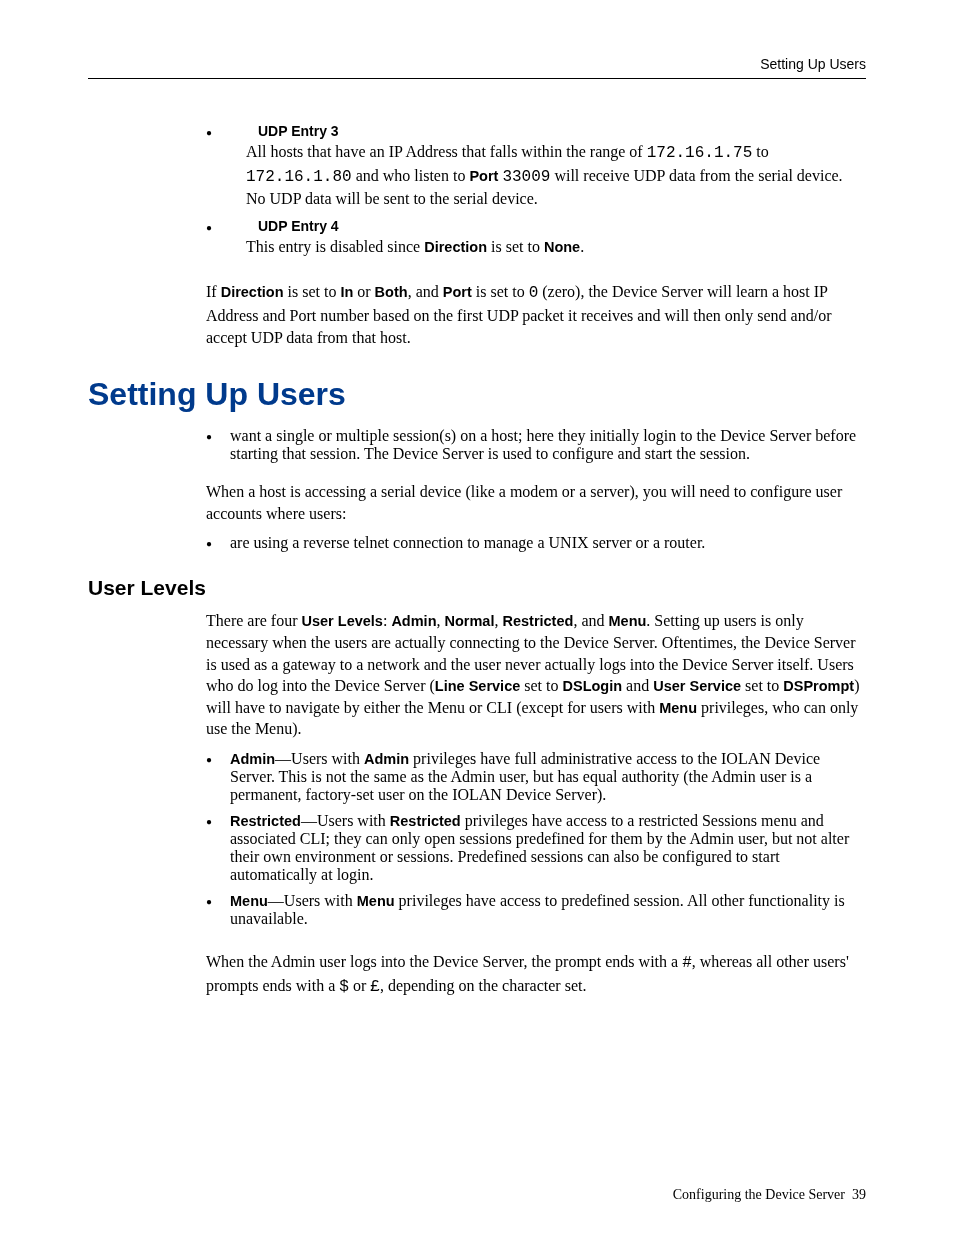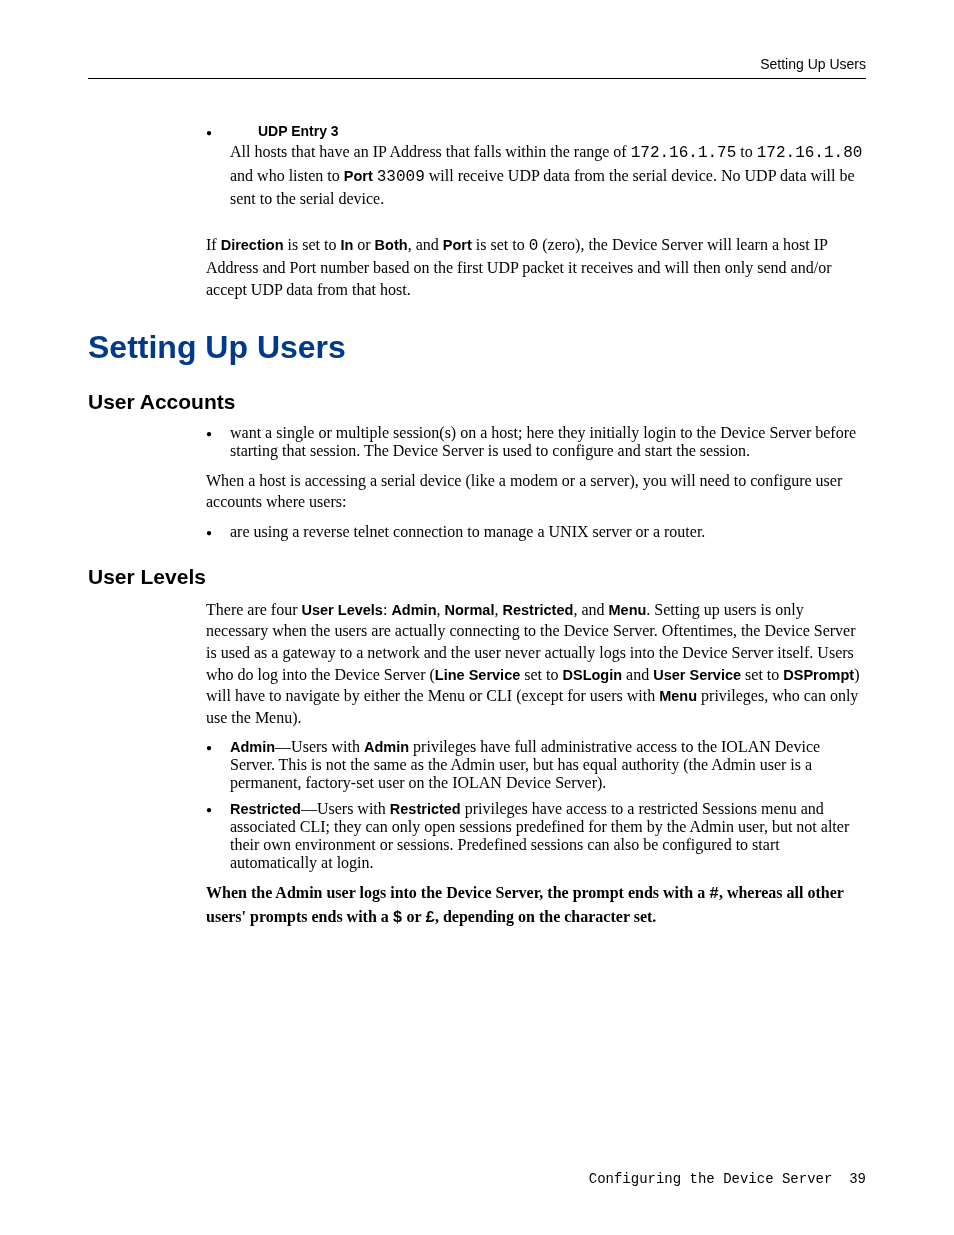--- a/index.html
+++ b/index.html
@@ -56,20 +56,21 @@
   }
   .entry-title {
     font-family: Arial, Helvetica, sans-serif;
     font-weight: bold;
     font-size: 14px;
     margin-left: 28px;
   }
   .entry-body {
     margin-top: 2px;
     line-height: 1.35;
+    margin-left: 16px;
   }
   p.para {
     margin: 0 0 10px 0;
     line-height: 1.35;
   }
   .mono { font-family: "Courier New", Courier, monospace; }
   .ab { font-family: Arial, Helvetica, sans-serif; font-weight: bold; font-size: 14.5px; }
   h1.main {
     font-family: Arial, Helvetica, sans-serif;
     font-weight: bold;
@@ -79,81 +80,89 @@
   }
   h2.sub {
     font-family: Arial, Helvetica, sans-serif;
     font-weight: bold;
     color: #000;
     font-size: 21px;
     margin: 24px 0 10px 0;
   }
   .footer {
     position: absolute;
-    bottom: 48px;
+    bottom: 32px;
     right: 88px;
-    font-family: Liberation Mono, monospace;
+    font-family: Liberation Serif, serif;
     font-size: 14px;
   }
 </style>
 </head>
 <body>
 
 <div class="page">
 
   <div class="running-head">Setting Up Users</div>
   <hr class="head-rule">
 
   <div class="indent-block">
     <ul class="bullets">
       <li>
         <div class="entry-title">UDP Entry 3</div>
         <div class="entry-body">
           <span>All hosts that have an IP Address that falls within the range of </span><span class="mono">172.16.1.75</span><span> to </span><span class="mono">172.16.1.80</span><span> and who listen to </span><span class="ab">Port</span> <span class="mono">33009</span><span> will receive UDP data from the serial device. No UDP data will be sent to the serial device.</span>
         </div>
       </li>
+      <li>
+        <div class="entry-title">UDP Entry 4</div>
+        <div class="entry-body">
+          <span>This entry is disabled since </span><span class="ab">Direction</span><span> is set to </span><span class="ab">None</span><span>.</span>
+        </div>
+      </li>
     </ul>
 
     <p class="para" style="margin-top:24px;">
       <span>If </span><span class="ab">Direction</span><span> is set to </span><span class="ab">In</span><span> or </span><span class="ab">Both</span><span>, and </span><span class="ab">Port</span><span> is set to </span><span class="mono">0</span><span> (zero), the Device Server will learn a host IP Address and Port number based on the first UDP packet it receives and will then only send and/or accept UDP data from that host.</span>
     </p>
   </div>
 
   <h1 class="main">Setting Up Users</h1>
 
 
-  <h2 class="sub">User Accounts</h2>
 
   <div class="indent-block">
     <ul class="bullets">
       <li><span>want a single or multiple session(s) on a host; here they initially login to the Device Server before starting that session. The Device Server is used to configure and start the session.</span></li>
     </ul>
-    <p class="para" style="margin-top:10px;">When a host is accessing a serial device (like a modem or a server), you will need to configure user accounts where users:</p>
+    <p class="para" style="margin-top:18px;">When a host is accessing a serial device (like a modem or a server), you will need to configure user accounts where users:</p>
     <ul class="bullets">
       <li><span>are using a reverse telnet connection to manage a UNIX server or a router.</span></li>
     </ul>
   </div>
 
   <h2 class="sub">User Levels</h2>
 
   <div class="indent-block">
     <p class="para">
       <span>There are four </span><span class="ab">User Levels</span><span>: </span><span class="ab">Admin</span><span>, </span><span class="ab">Normal</span><span>, </span><span class="ab">Restricted</span><span>, and </span><span class="ab">Menu</span><span>. Setting up users is only necessary when the users are actually connecting to the Device Server. Oftentimes, the Device Server is used as a gateway to a network and the user never actually logs into the Device Server itself. Users who do log into the Device Server (</span><span class="ab">Line Service</span><span> set to </span><span class="ab">DSLogin</span><span> and </span><span class="ab">User Service</span><span> set to </span><span class="ab">DSPrompt</span><span>) will have to navigate by either the Menu or CLI (except for users with </span><span class="ab">Menu</span><span> privileges, who can only use the Menu).</span>
     </p>
 
     <ul class="bullets">
       <li>
         <span class="ab">Admin</span><span>—Users with </span><span class="ab">Admin</span><span> privileges have full administrative access to the IOLAN Device Server. This is not the same as the Admin user, but has equal authority (the Admin user is a permanent, factory-set user on the IOLAN Device Server).</span>
       </li>
       <li>
         <span class="ab">Restricted</span><span>—Users with </span><span class="ab">Restricted</span><span> privileges have access to a restricted Sessions menu and associated CLI; they can only open sessions predefined for them by the Admin user, but not alter their own environment or sessions. Predefined sessions can also be configured to start automatically at login.</span>
       </li>
+      <li>
+        <span class="ab">Menu</span><span>—Users with </span><span class="ab">Menu</span><span> privileges have access to predefined session. All other functionality is unavailable.</span>
+      </li>
     </ul>
 
-    <p class="para" style="margin-top:10px;font-weight:bold;">
+    <p class="para" style="margin-top:23px;">
       <span>When the Admin user logs into the Device Server, the prompt ends with a </span><span class="mono">#</span><span>, whereas all other users' prompts ends with a </span><span class="mono">$</span><span> or </span><span class="mono">£</span><span>, depending on the character set.</span>
     </p>
   </div>
 
   <div class="footer">
     <span>Configuring the Device Server</span>&nbsp;&nbsp;<span>39</span>
   </div>
 
 </div>
 

